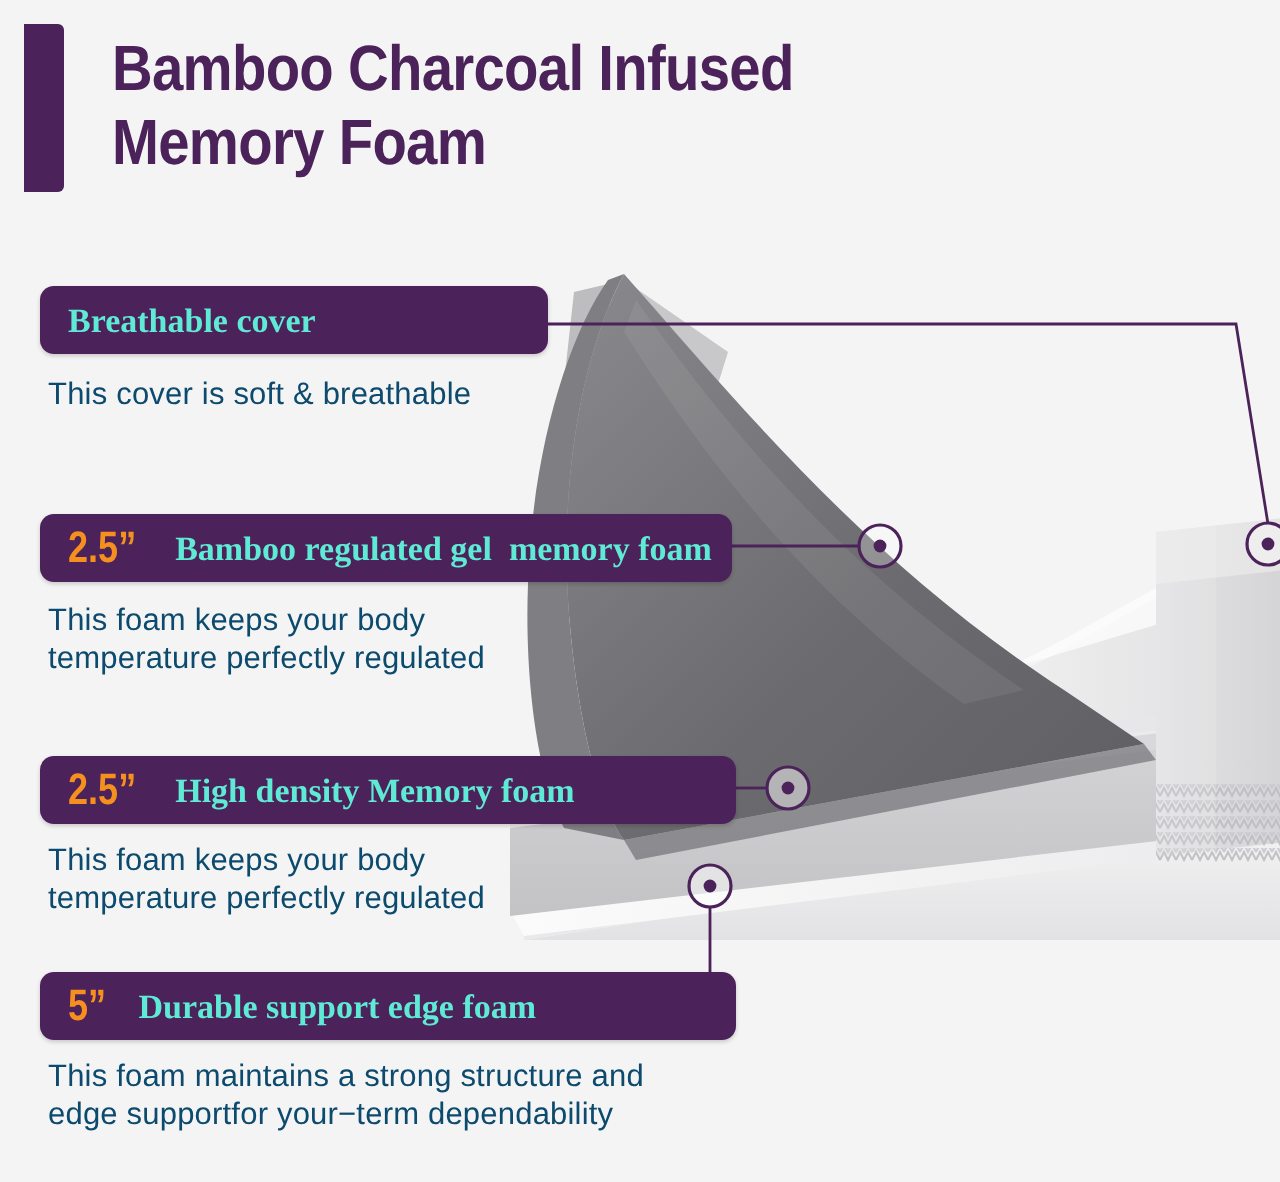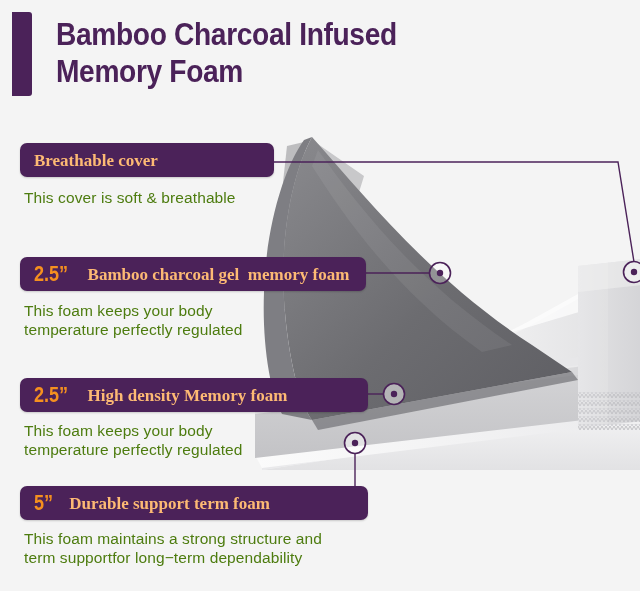--- a/index.html
+++ b/index.html
@@ -54,31 +54,31 @@
     display:inline-block;
     margin-right:2px;
     line-height:1;
   }
   .badge .btext{
     font-family:"Liberation Serif", serif;
     font-weight:bold;
     font-size:17px;
     line-height:1;
     white-space:pre;
-    color:#fdba74;
+    color:#5eead4;
   }
   .badge.with-num .btext{margin-left:10px;}
 
   
   .desc{
     position:absolute;
     font-family:"Liberation Sans", sans-serif;
     font-size:15.5px;
     line-height:1.22;
-    color:#4d7c0f;
+    color:#0c4a6e;
     white-space:pre-line;
     letter-spacing:0.1px;
   }
 
   
   .bigcallout{
     position:absolute;left:396px;top:503px;width:240px;
     line-height:0.98;
   }
   .bigcallout .bignum{
@@ -234,33 +234,33 @@
   <div class="title">Bamboo Charcoal Infused
 Memory Foam</div>
 
   <div class="badge" style="left:8px;top:143px;width:254px;">
     <span class="btext">Breathable cover</span>
   </div>
   <div class="desc" style="left:12px;top:189px;width:280px;">This cover is soft &amp; breathable</div>
 
   <div class="badge with-num" style="left:8px;top:257px;width:346px;">
     <span class="num">2.5”</span>
-    <span class="btext">Bamboo charcoal gel  memory foam</span>
+    <span class="btext">Bamboo regulated gel  memory foam</span>
   </div>
   <div class="desc" style="left:12px;top:302px;width:300px;">This foam keeps your body
 temperature perfectly regulated</div>
 
   <div class="badge with-num" style="left:8px;top:378px;width:348px;">
     <span class="num">2.5”</span>
     <span class="btext">High density Memory foam</span>
   </div>
   <div class="desc" style="left:12px;top:422px;width:300px;">This foam keeps your body
 temperature perfectly regulated</div>
 
   <div class="badge with-num" style="left:8px;top:486px;width:348px;">
     <span class="num">5”</span>
-    <span class="btext">Durable support term foam</span>
+    <span class="btext">Durable support edge foam</span>
   </div>
   <div class="desc" style="left:12px;top:530px;width:370px;">This foam maintains a strong structure and
-term supportfor long−term dependability</div>
+edge supportfor your−term dependability</div>
 
 
 </div>
 
 </body></html>

